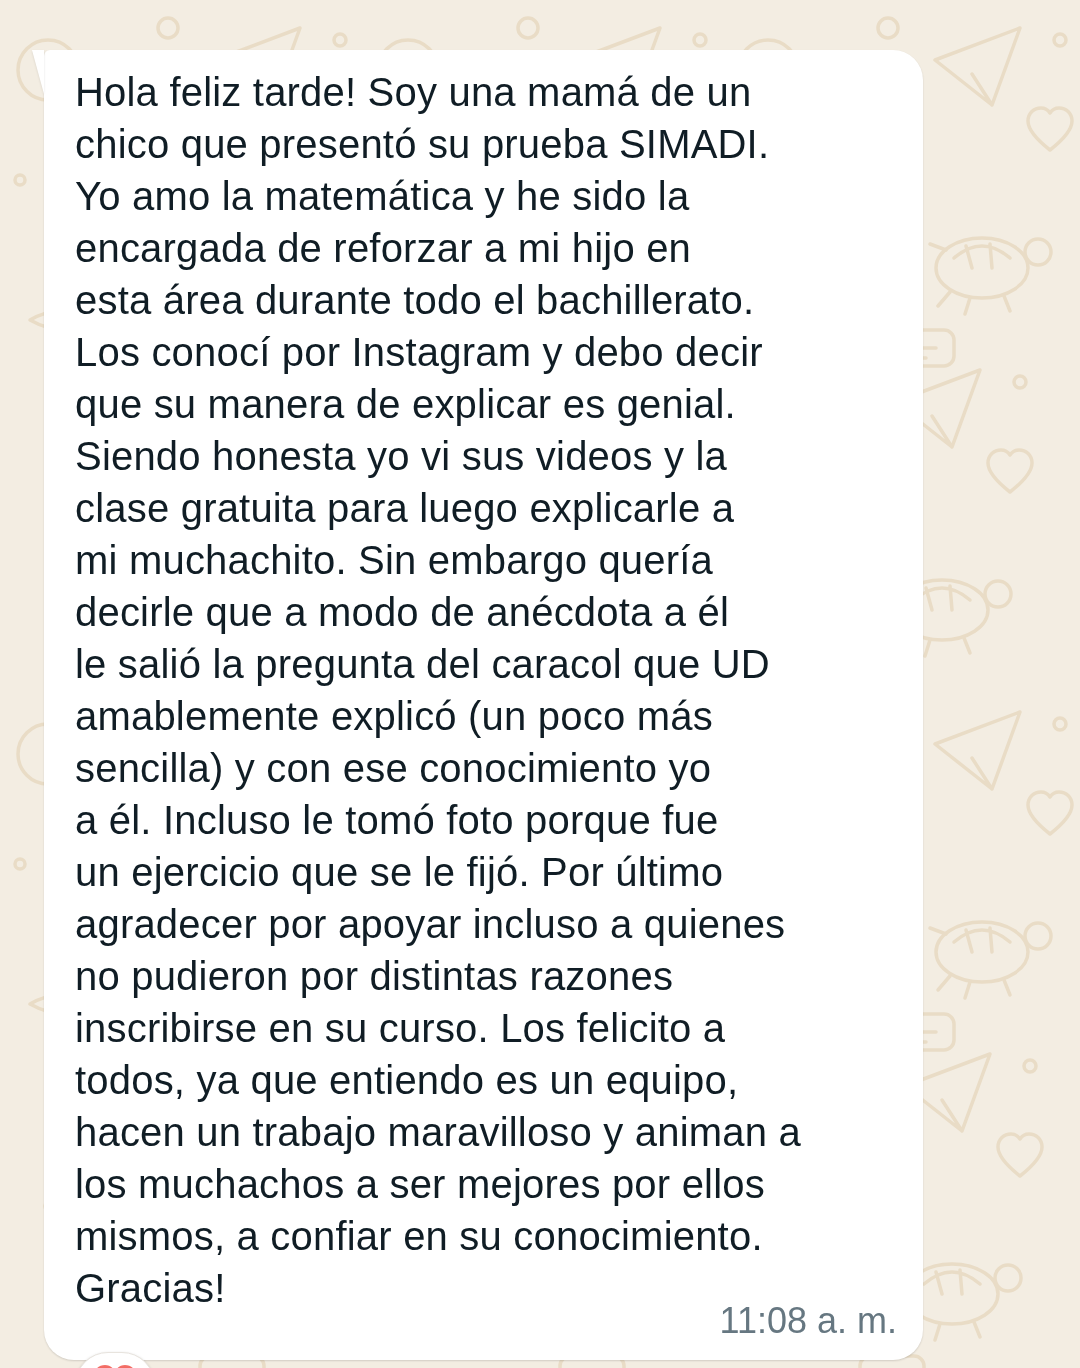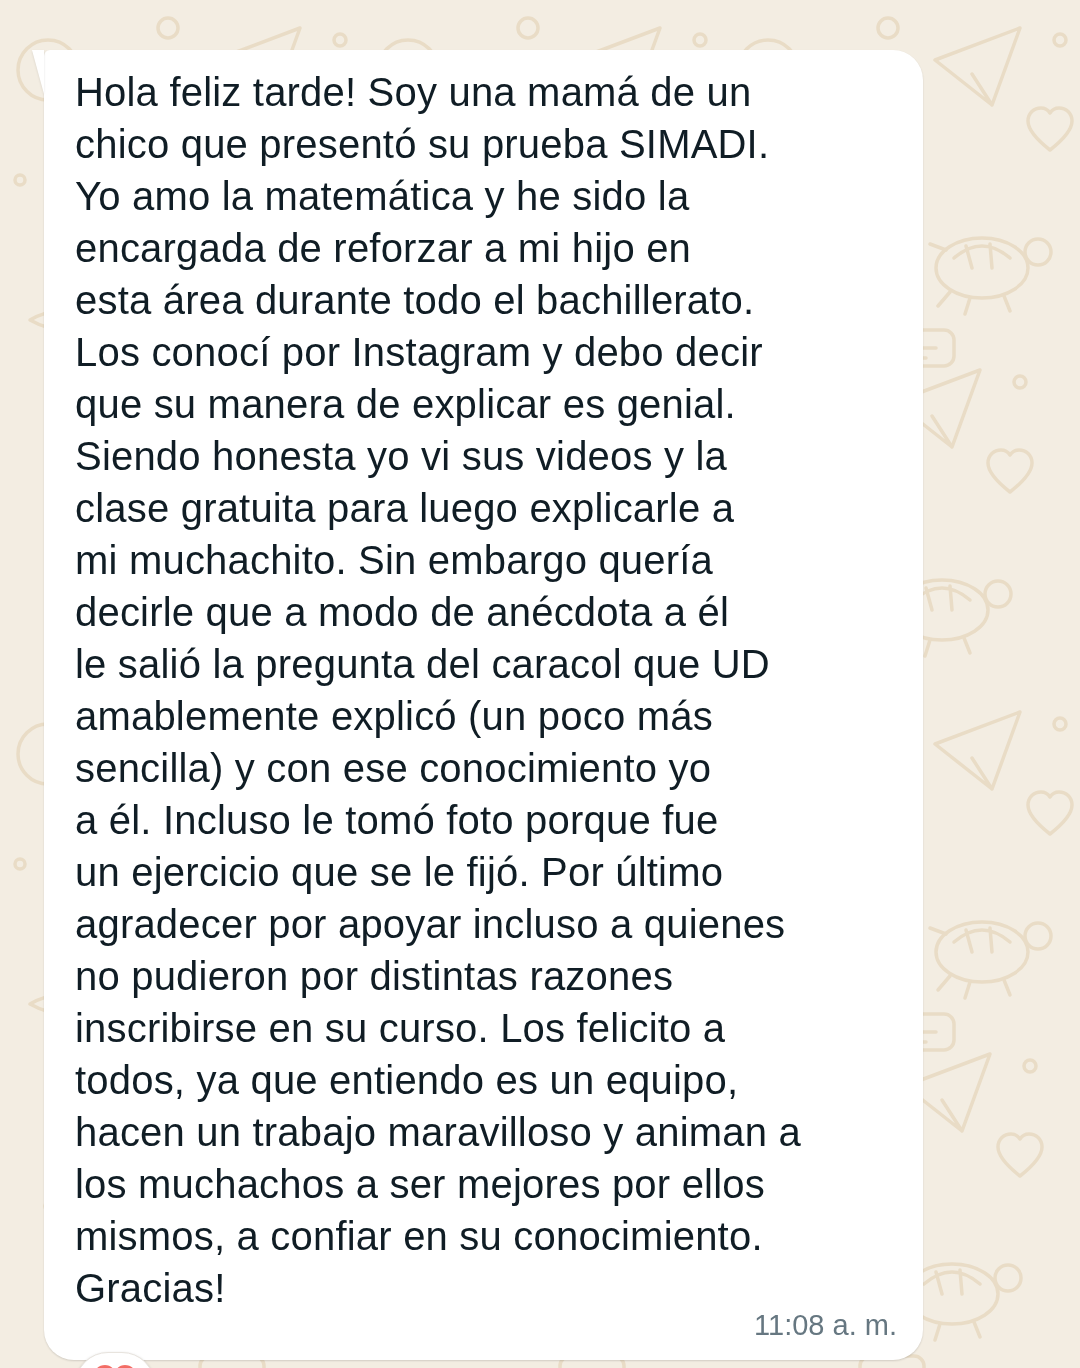--- a/index.html
+++ b/index.html
@@ -44,21 +44,21 @@
     white-space: pre-line;
     font-size: 40px;
     line-height: 52px;
     letter-spacing: 0.2px;
     color: #101d25;
   }
   .timestamp {
     position: absolute;
     right: 26px;
     bottom: 18px;
-    font-size: 29px;
+    font-size: 36px;
     color: #667781;
   }
   .reaction-pill {
     position: absolute;
     left: 31px;
     bottom: -58px;
     width: 78px;
     height: 64px;
     background: #ffffff;
     border: 1px solid #e8e4de;

